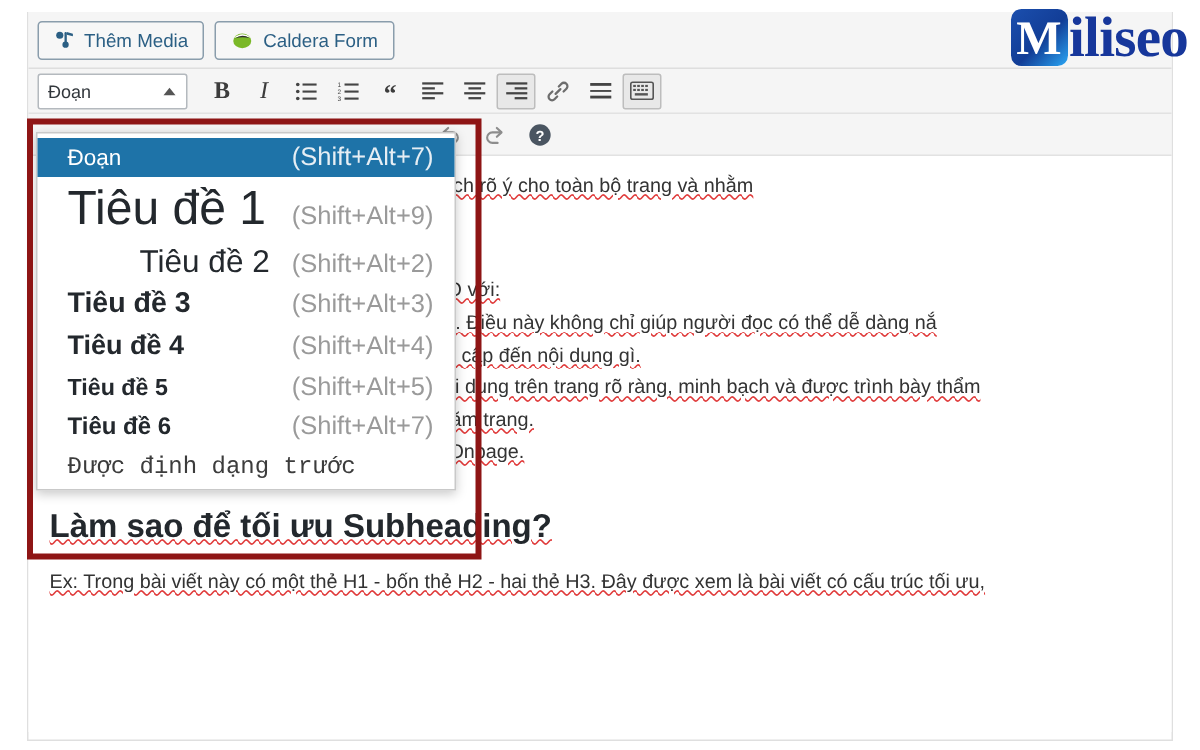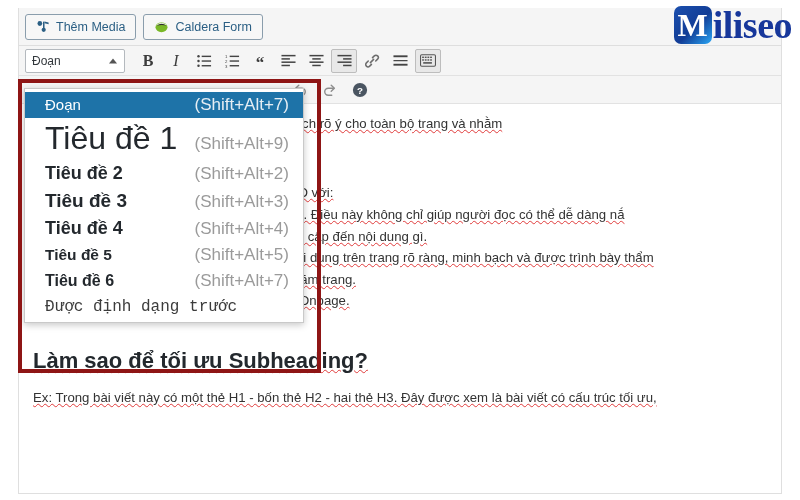--- a/index.html
+++ b/index.html
@@ -117,21 +117,21 @@
   .sp { text-decoration: underline; text-decoration-style: wavy; text-decoration-color: #e03b3b;
         text-decoration-thickness: 1px; text-underline-offset: 1px; }
   .h2-line {
     font-size: 21px; font-weight: bold; color: #23282d;
     margin: 10px 0 6px 0; white-space: nowrap;
   }
   ul.bullets { margin: 2px 0 0 0; padding-left: 30px; }
   ul.bullets li { margin: 1px 0; white-space: nowrap; }
   .big-head {
     font-size: 22px; font-weight: bold; color: #23282d;
-    margin: 32px 0 10px 0; white-space: nowrap;
+    margin: 22px 0 10px 0; white-space: nowrap;
   }
   .ex-line { white-space: nowrap; font-size: 13.2px; }
 
   
   .dropdown {
     position: absolute;
     left: 24px; top: 88px;
     width: 280px;
     background: #fff;
     border: 1px solid #c9c9c9;
@@ -151,21 +151,21 @@
     font-size: 17px; color: #9a9a9a;
     font-family: "Liberation Sans", sans-serif;
     padding-left: 12px;
   }
   .dd-item.sel { background: #1e73a8; }
   .dd-item.sel .lbl, .dd-item.sel .sc { color: #fff; }
   .dd-item.sel .sc { color: #e6eef4; }
 
   .dd-item.lvl-p   .lbl { font-size: 15px; }
   .dd-item.lvl-h1  .lbl { font-size: 32px; font-weight: normal; line-height: 1.12; }
-  .dd-item.lvl-h2  .lbl { font-size: 18px; font-weight: bold; line-height: 1.12; }
+  .dd-item.lvl-h2  .lbl { font-size: 21px; font-weight: normal; line-height: 1.12; margin-left: 48px; }
   .dd-item.lvl-h3  .lbl { font-size: 19px; font-weight: bold; line-height: 1.15; }
   .dd-item.lvl-h4  .lbl { font-size: 18px; font-weight: bold; line-height: 1.2; }
   .dd-item.lvl-h5  .lbl { font-size: 15.5px; font-weight: bold; line-height: 1.25; }
   .dd-item.lvl-h6  .lbl { font-size: 16px; font-weight: bold; line-height: 1.3; }
   .dd-item.lvl-pre .lbl { font-size: 16px; font-family: "Liberation Mono", monospace; color: #3c3c3c; }
 
   
   .annot {
     position: absolute;
     left: 18px; top: 79px;

